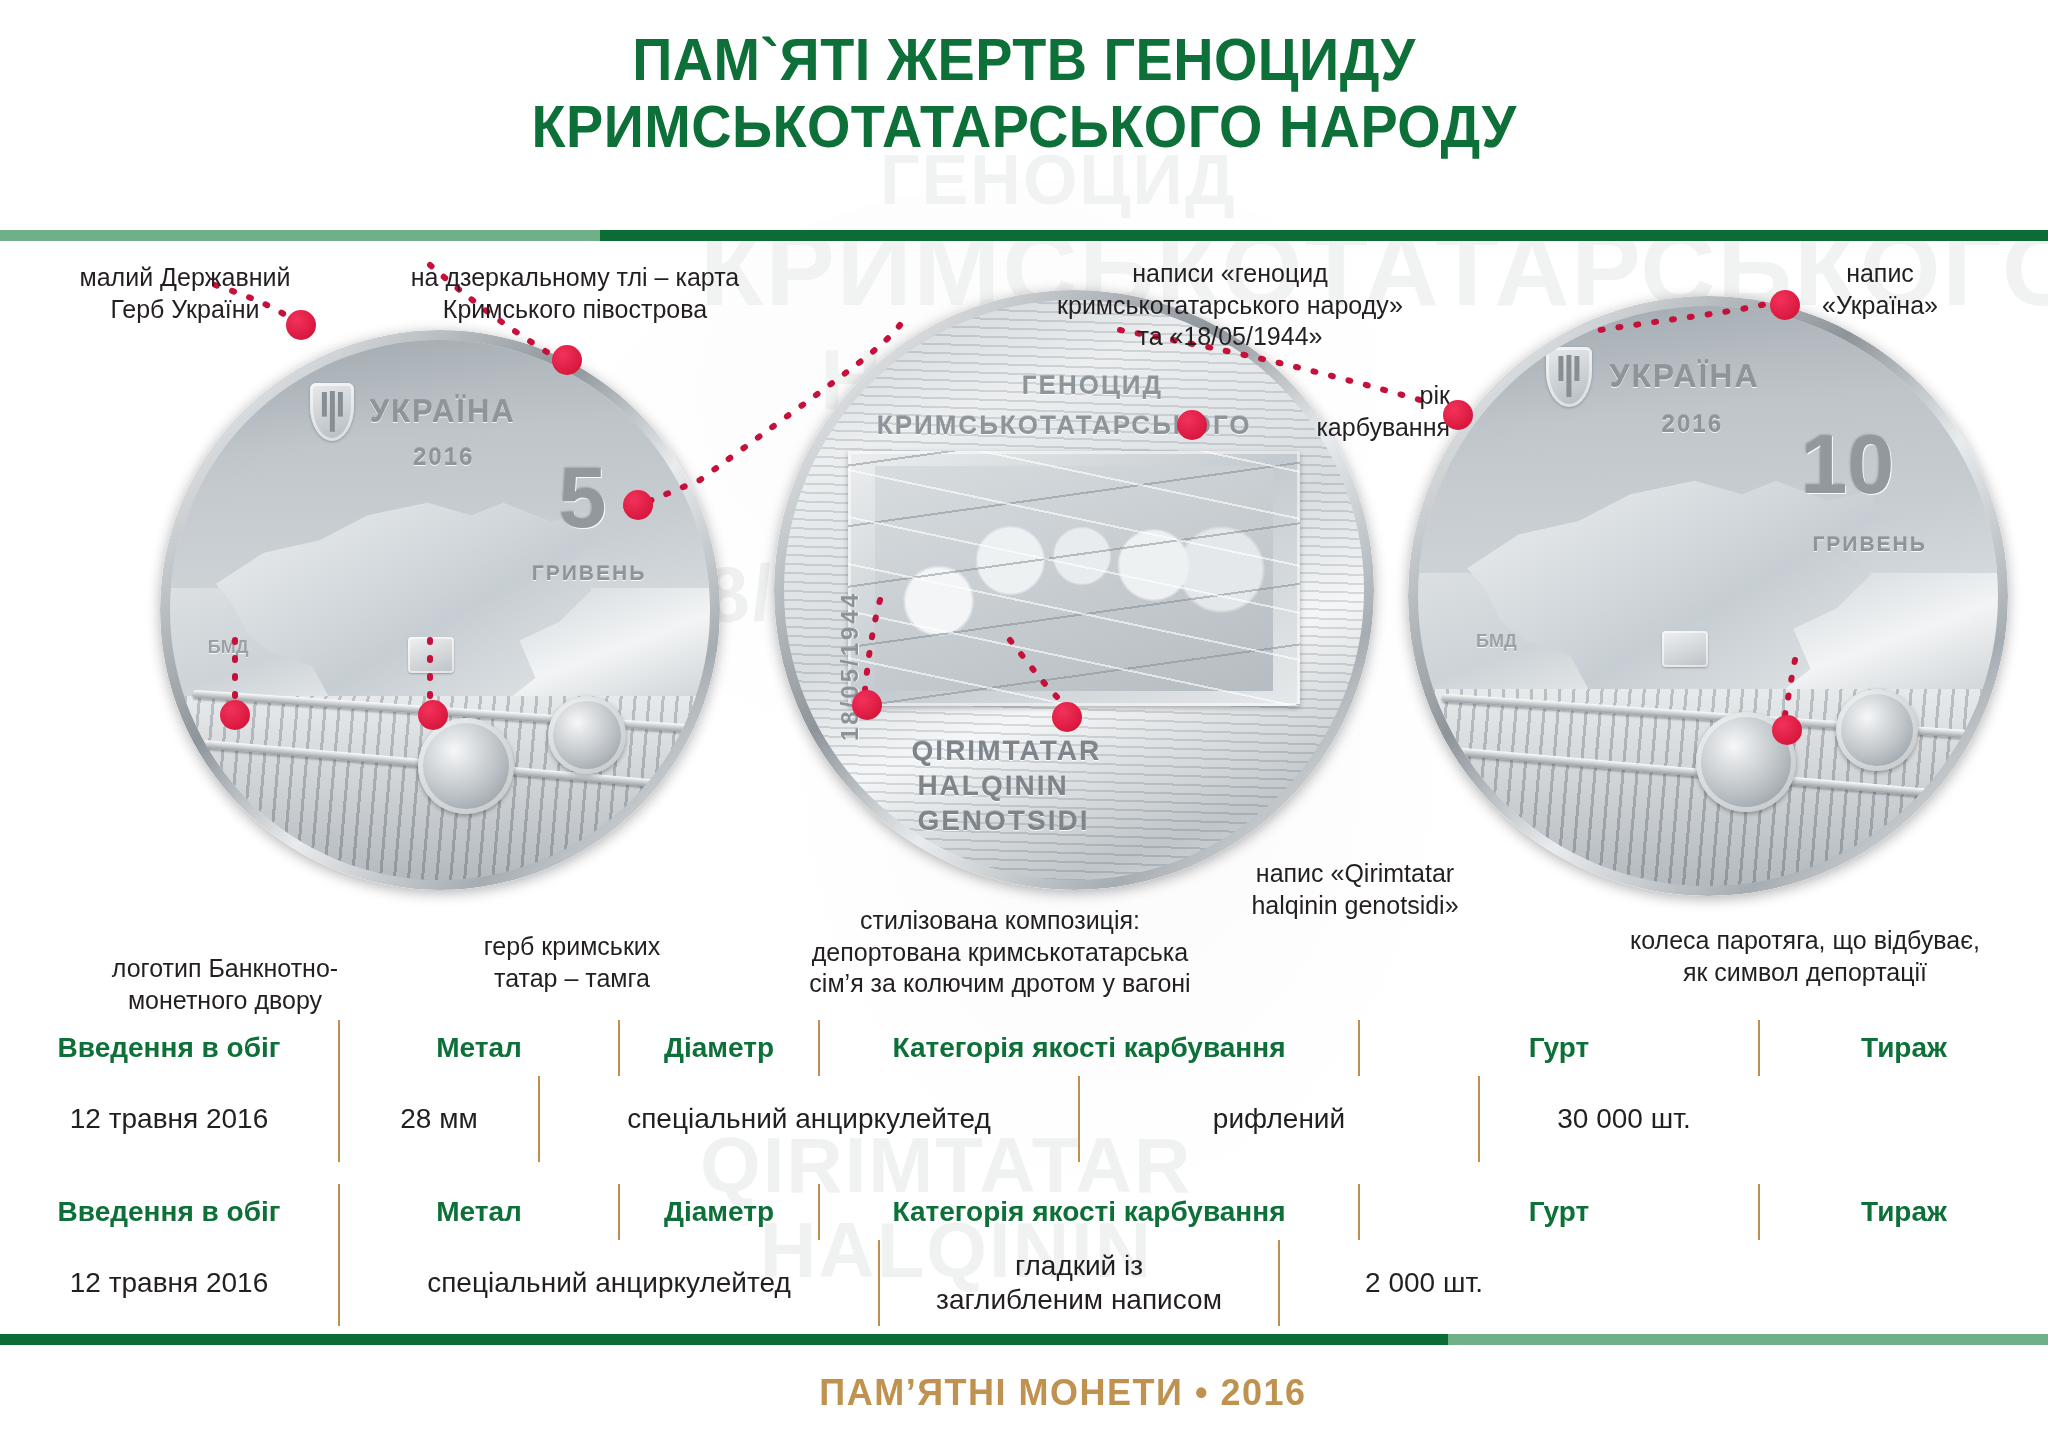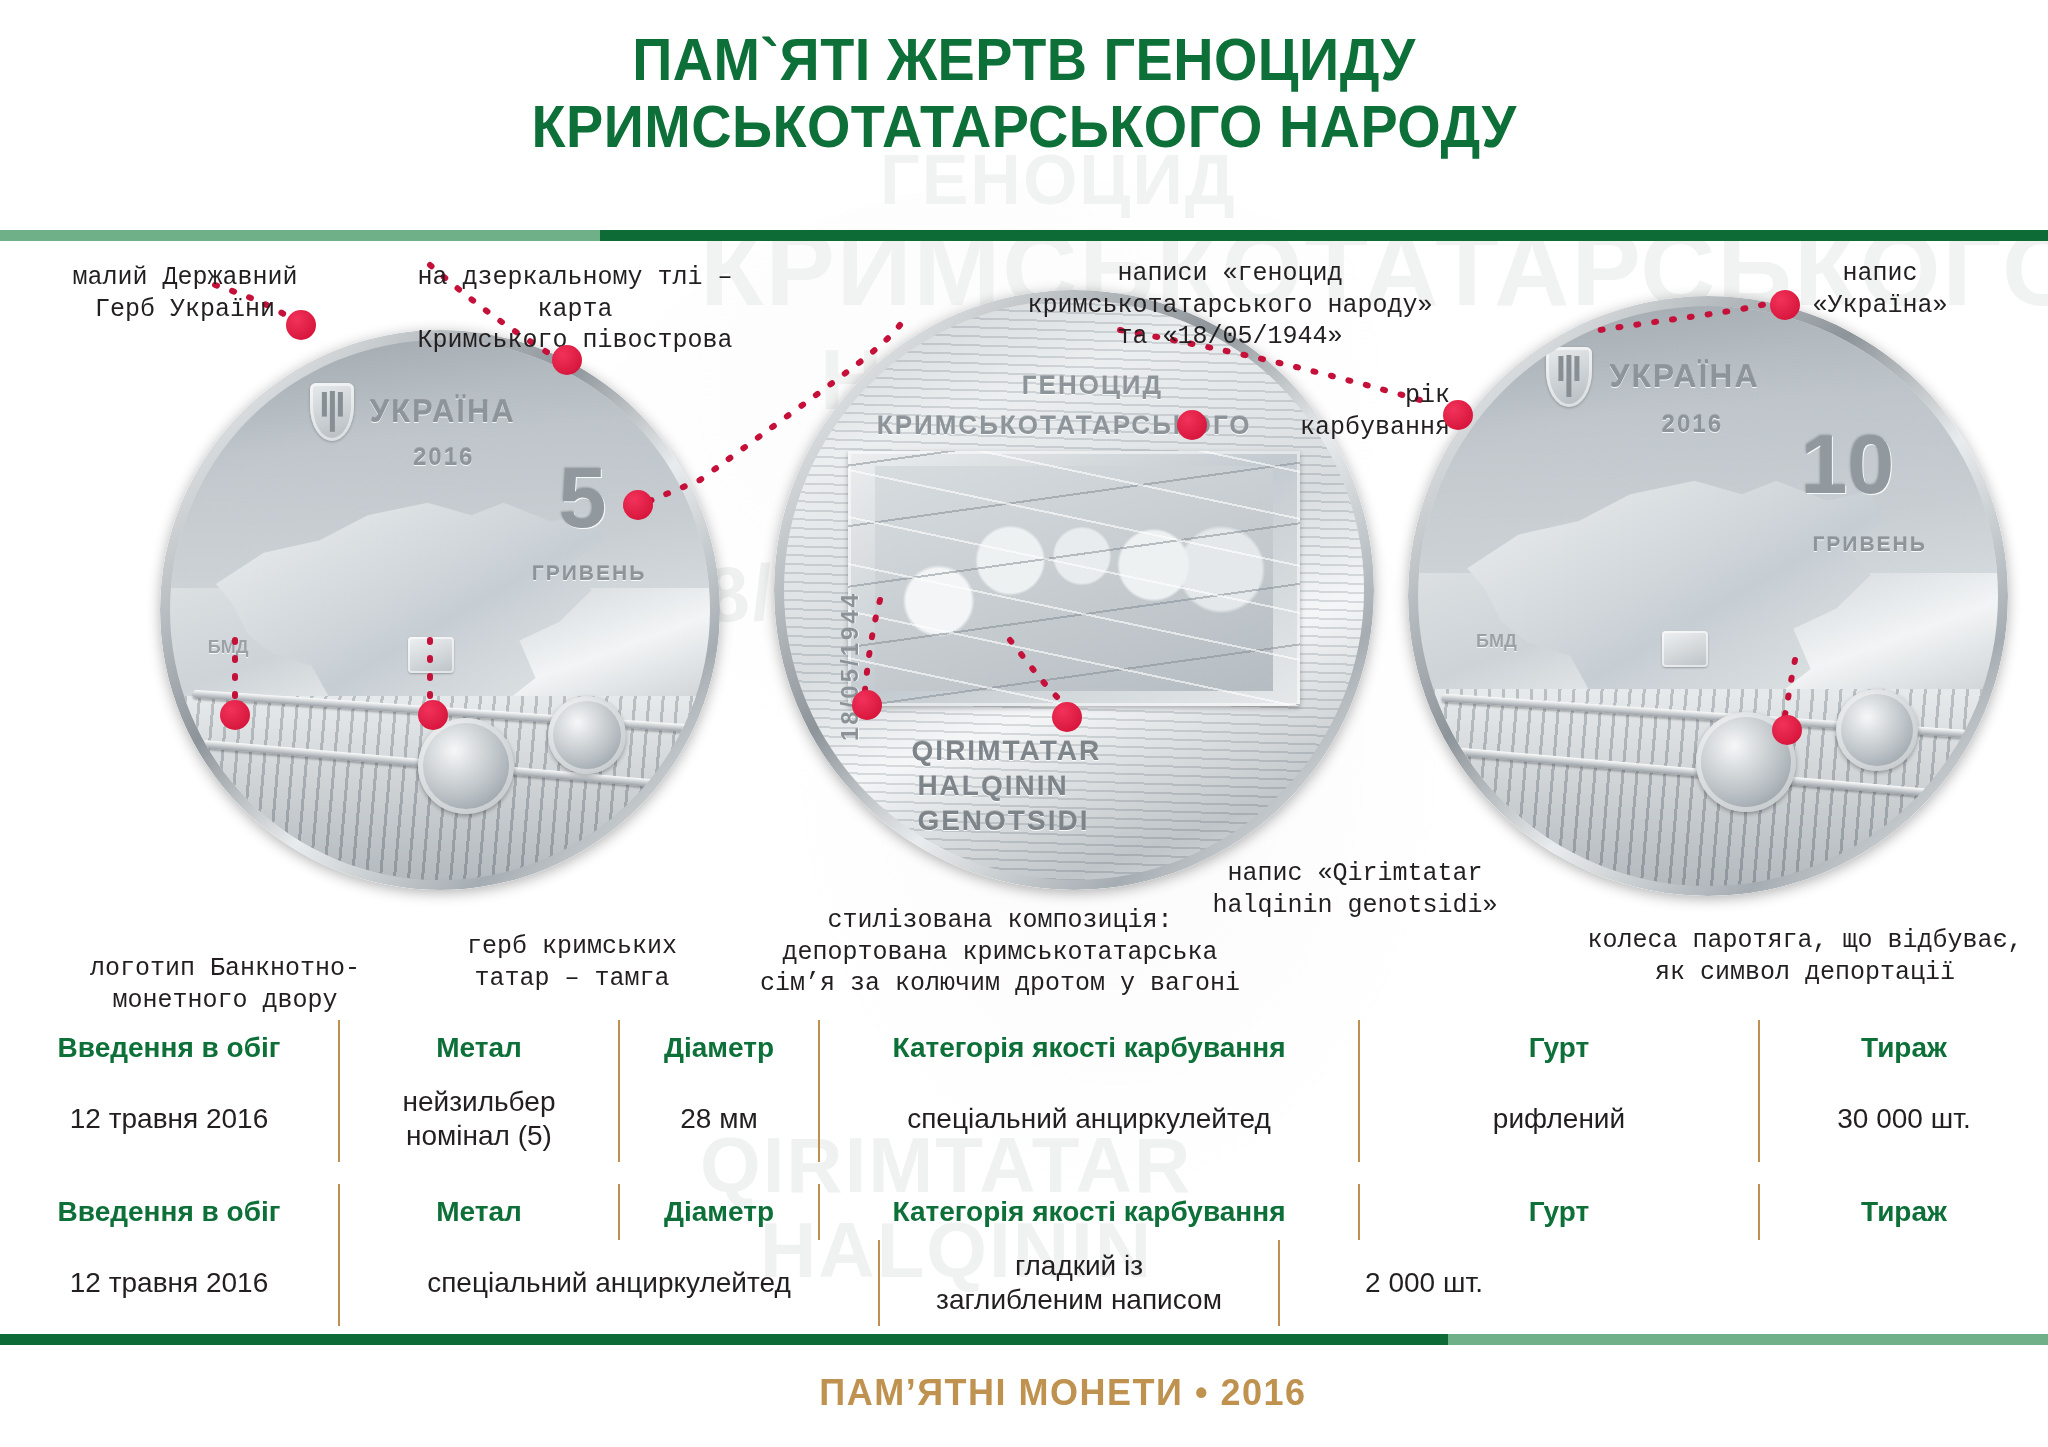--- a/index.html
+++ b/index.html
@@ -185,21 +185,21 @@
     position:absolute;
     font-family:"Liberation Sans", sans-serif;
     font-weight:bold; color:#8b9298; letter-spacing:3px;
     transform:rotate(-90deg); transform-origin:left top;
     text-shadow:0 1px 0 rgba(255,255,255,.8);
   }
 
   
   .callout {
     position:absolute; z-index:6;
-    font-family:Liberation Mono, monospace;
+    font-family:Liberation Sans, sans-serif;
     font-size:25px; line-height:1.26; color:#231f20;
     white-space:pre-line;
   }
   .callout.ctr { text-align:center; }
   .callout.rgt { text-align:right; }
 
   .dot {
     position:absolute; z-index:7; border-radius:50%;
     background:#e1173f;
   }
@@ -388,22 +388,20 @@
     <div class="cell c1 div">Введення в обіг</div>
     <div class="cell c2 div">Метал</div>
     <div class="cell c3 div">Діаметр</div>
     <div class="cell c4 div">Категорія якості карбування</div>
     <div class="cell c5 div">Гурт</div>
     <div class="cell c6">Тираж</div>
   </div>
 
   <div class="row body">
     <div class="cell c1">12 травня 2016</div>
-    <div class="cell c2" style="white-space:pre-line;">нейзильбер
-номінал (5)</div>
     <div class="cell c3">28 мм</div>
     <div class="cell c4">спеціальний анциркулейтед</div>
     <div class="cell c5" style="white-space:pre-line;">рифлений</div>
     <div class="cell c6">30 000 шт.</div>
   </div>
 
   <div class="row head" style="margin-top:22px;">
     <div class="cell c1 div">Введення в обіг</div>
     <div class="cell c2 div">Метал</div>
     <div class="cell c3 div">Діаметр</div>

